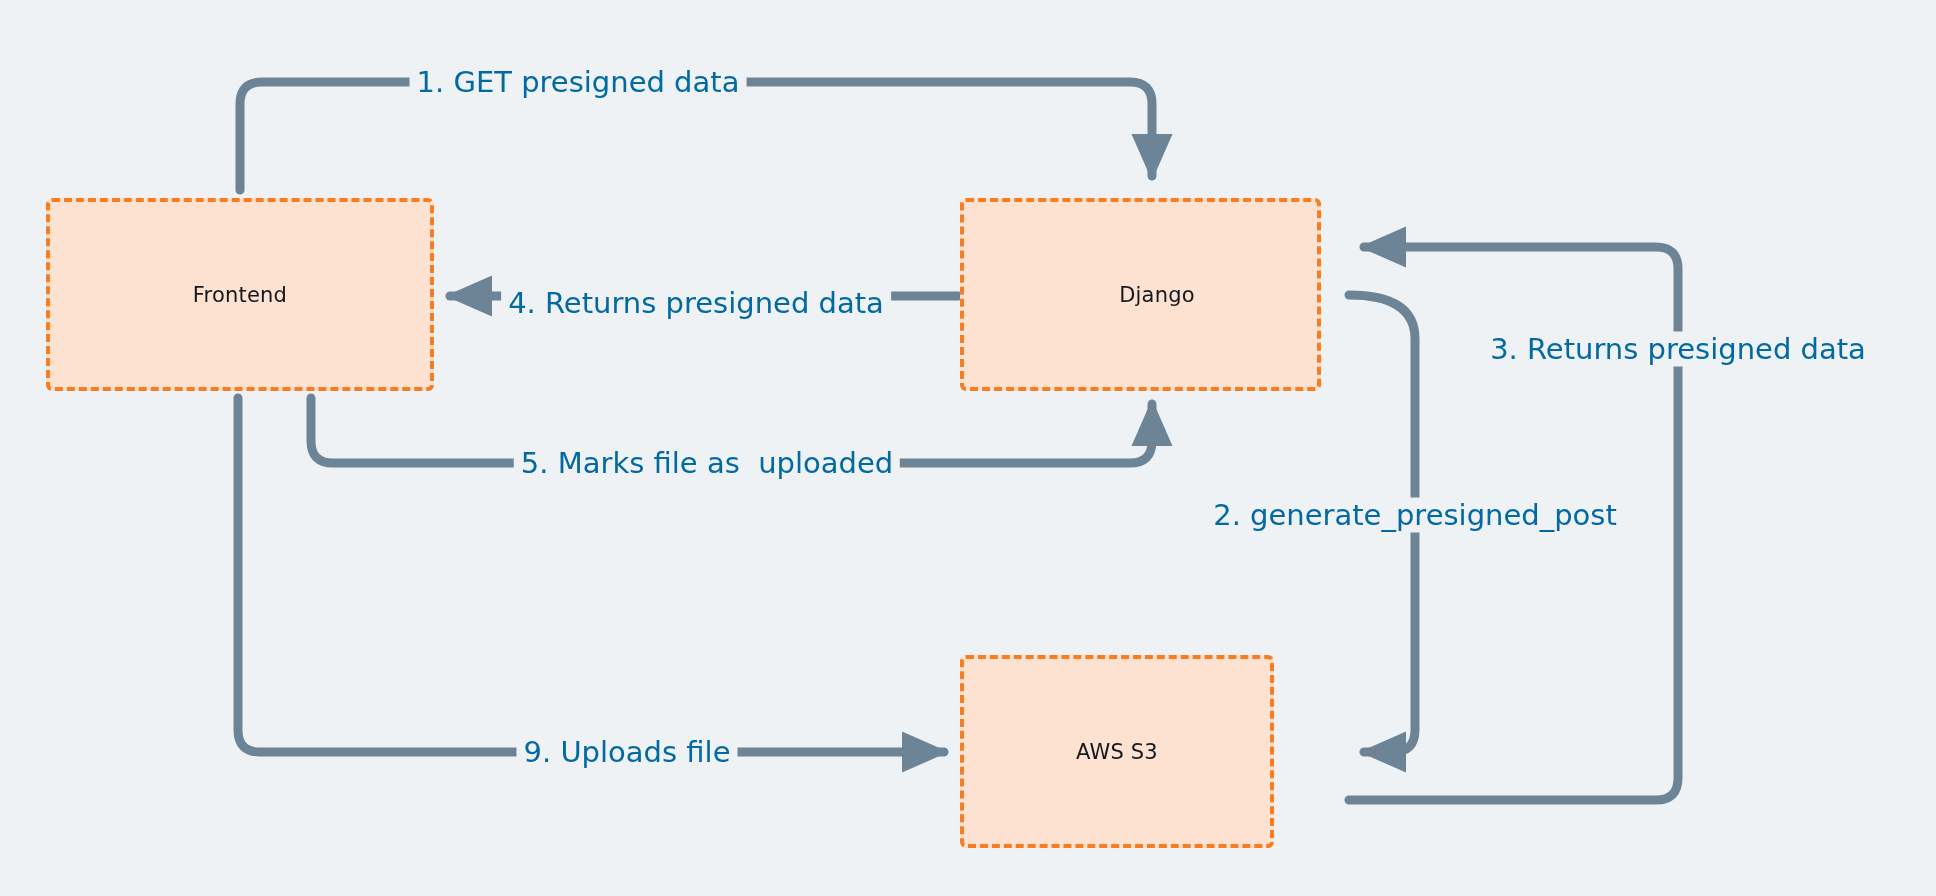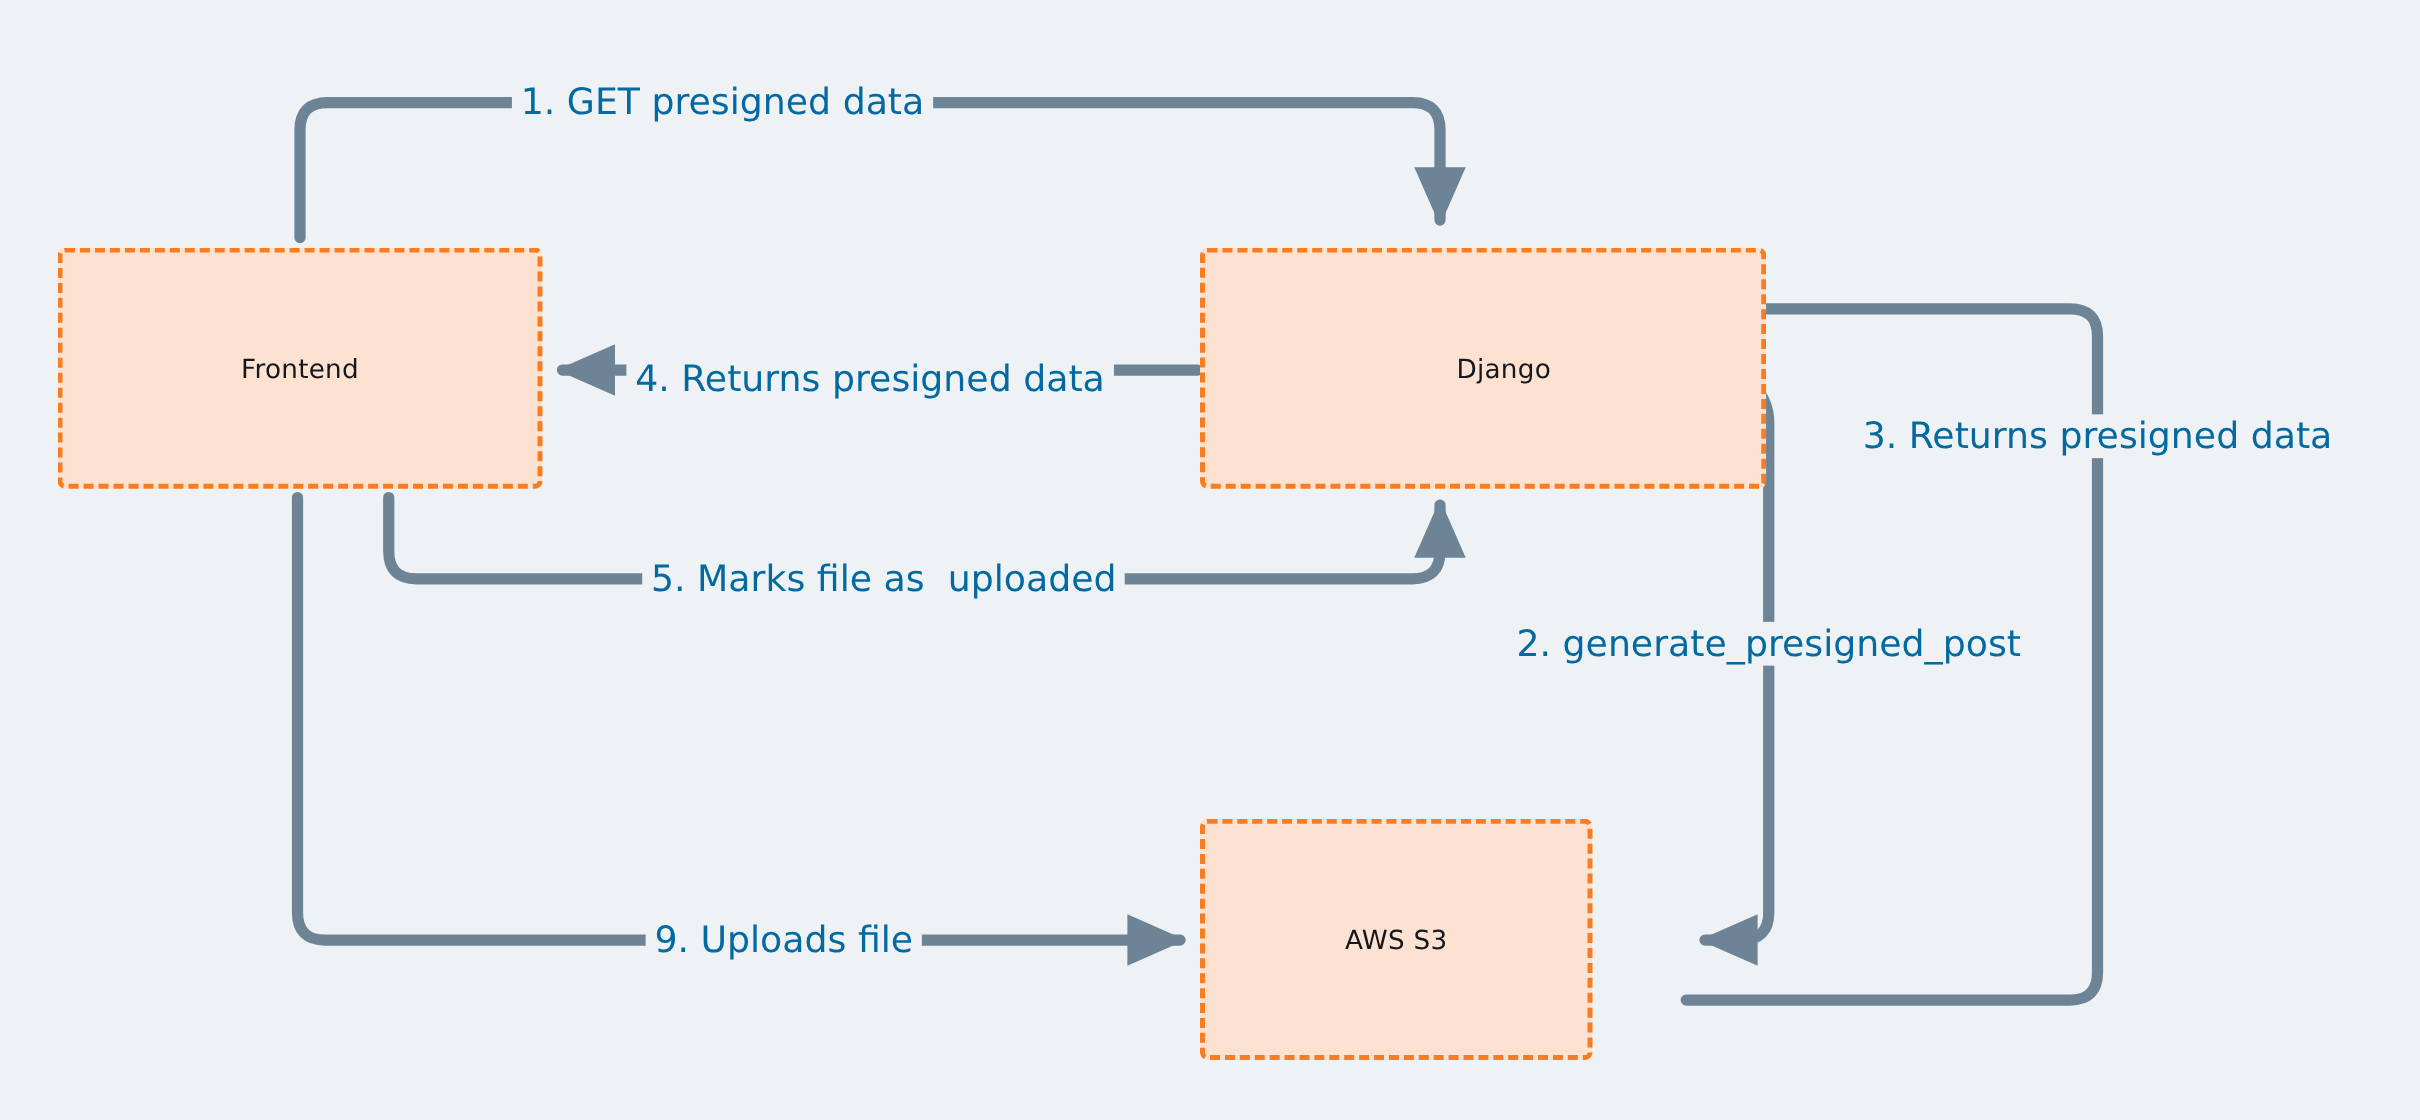--- a/index.html
+++ b/index.html
@@ -70,21 +70,21 @@
 
     <path d="M 238 398 L 238 730 Q 238 752 260 752 L 944 752" fill="none" stroke="#6d8496" stroke-width="9" stroke-linecap="round" marker-end="url(#arrowhead)"></path>
 
     <path d="M 311 398 L 311 441 Q 311 463 333 463 L 1130 463 Q 1152 463 1152 441 L 1152 404" fill="none" stroke="#6d8496" stroke-width="9" stroke-linecap="round" marker-end="url(#arrowhead)"></path>
   </svg>
 
   <div class="node" style="left:46px; top:198px; width:388px; height:193px;">
     <span class="node-label">Frontend</span>
   </div>
 
-  <div class="node" style="left:960px; top:198px; width:453px; height:193px;padding-left:33px;">
+  <div class="node" style="left:960px; top:198px; width:361px; height:193px;padding-left:33px;">
     <span class="node-label">Django</span>
   </div>
 
   <div class="node" style="left:960px; top:655px; width:314px; height:193px;">
     <span class="node-label">AWS S3</span>
   </div>
 
   <div class="edge-label" style="left:578px; top:82px;">1. GET presigned data</div>
 
   <div class="edge-label" style="left:696px; top:284px;margin-top:19px;">4. Returns presigned data</div>

